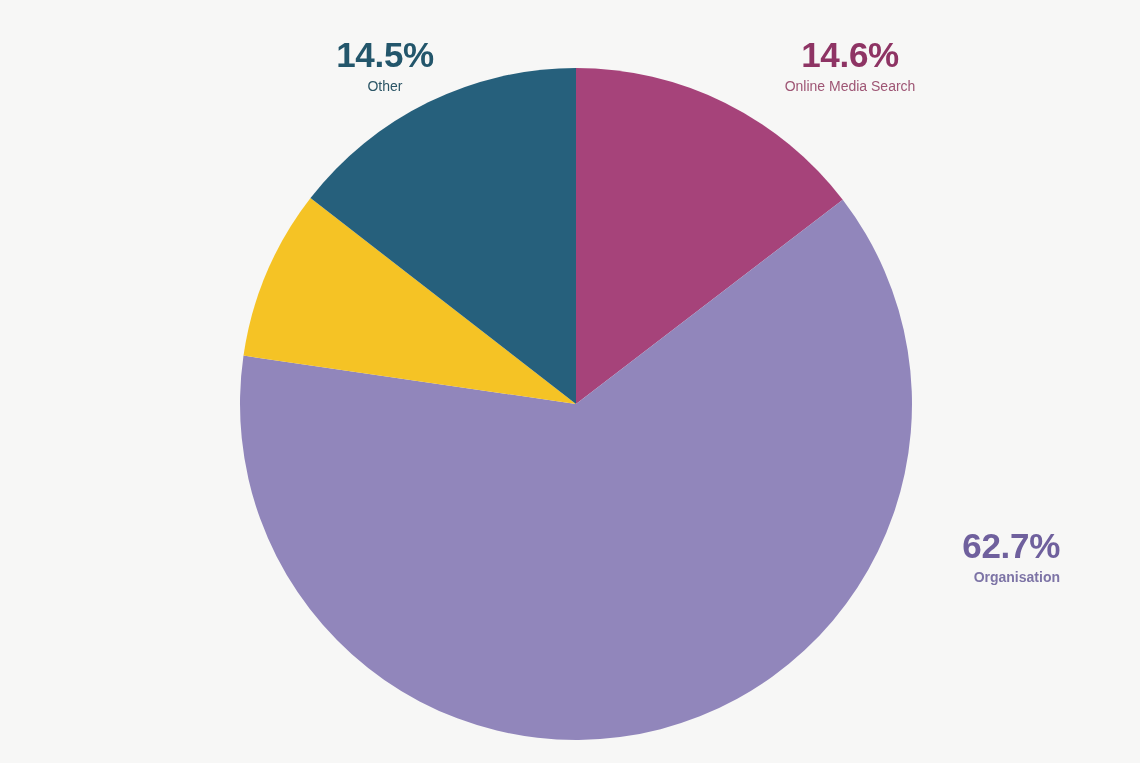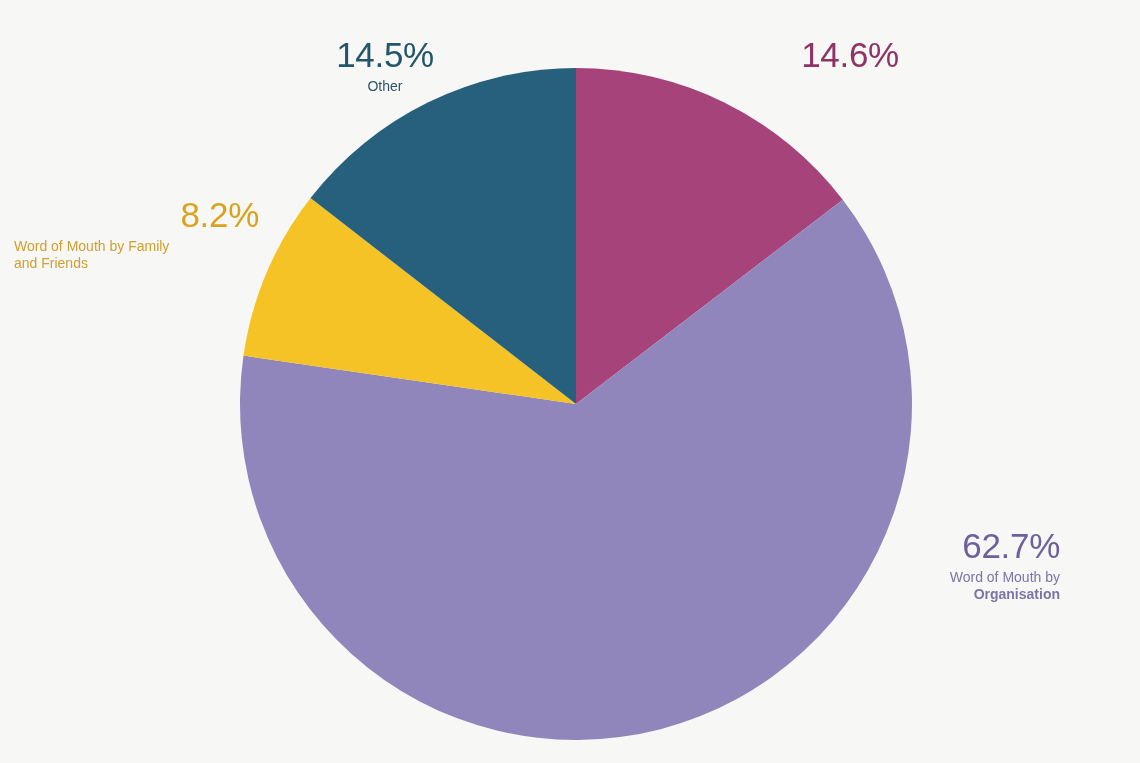--- a/index.html
+++ b/index.html
@@ -29,21 +29,21 @@
     width: 1140px;
     height: 763px;
     display: block;
   }
   .callout {
     position: absolute;
     line-height: 1.18;
   }
   .callout .pct {
     font-size: 35px;
-    font-weight: normal;
+    font-weight: bold;
     letter-spacing: -0.3px;
     display: block;
     margin-bottom: 3px;
   }
   .callout .cat {
     font-size: 14px;
     font-weight: normal;
     display: block;
   }
   
@@ -87,32 +87,27 @@
     <g id="pie-slices">
         <path d="M 576 404 L 576.00 68.00 A 336 336 0 0 1 842.78 199.74 Z" fill="#a6437a"></path>
         <path d="M 576 404 L 842.78 199.74 A 336 336 0 1 1 243.50 355.61 Z" fill="#9186bb"></path>
         <path d="M 576 404 L 243.50 355.61 A 336 336 0 0 1 310.51 198.06 Z" fill="#f5c325"></path>
         <path d="M 576 404 L 310.51 198.06 A 336 336 0 0 1 576.00 68.00 Z" fill="#26607c"></path>
       </g>
   </svg>
 
   <div class="callout" id="callout-online-media-search">
     <span class="pct" style="color: rgb(142, 52, 100);">14.6%</span>
+    <span class="cat" style="color: rgb(158, 85, 116);">Online Media Search</span>
   </div>
 
   <div class="callout" id="callout-other">
     <span class="pct" style="color: rgb(35, 86, 107);">14.5%</span>
     <span class="cat" style="color: rgb(43, 85, 102);">Other</span>
   </div>
 
-  <div class="callout" id="callout-family-friends">
-    <span class="pct" style="color: rgb(217, 164, 27);">8.2%</span>
-    <span class="cat" style="color: rgb(207, 160, 48);">Word of Mouth by Family</span>
-    <span class="cat" style="color: rgb(207, 160, 48);">and Friends</span>
-  </div>
 
   <div class="callout" id="callout-organisation">
     <span class="pct" style="color: rgb(111, 96, 157); margin-top: 20px;">62.7%</span>
-    <span class="cat" style="color: rgb(125, 116, 166);">Word of Mouth by</span>
     <span class="cat" style="color: rgb(125, 116, 166); font-weight: bold;">Organisation</span>
   </div>
 
 </div>
 
 </body></html>

